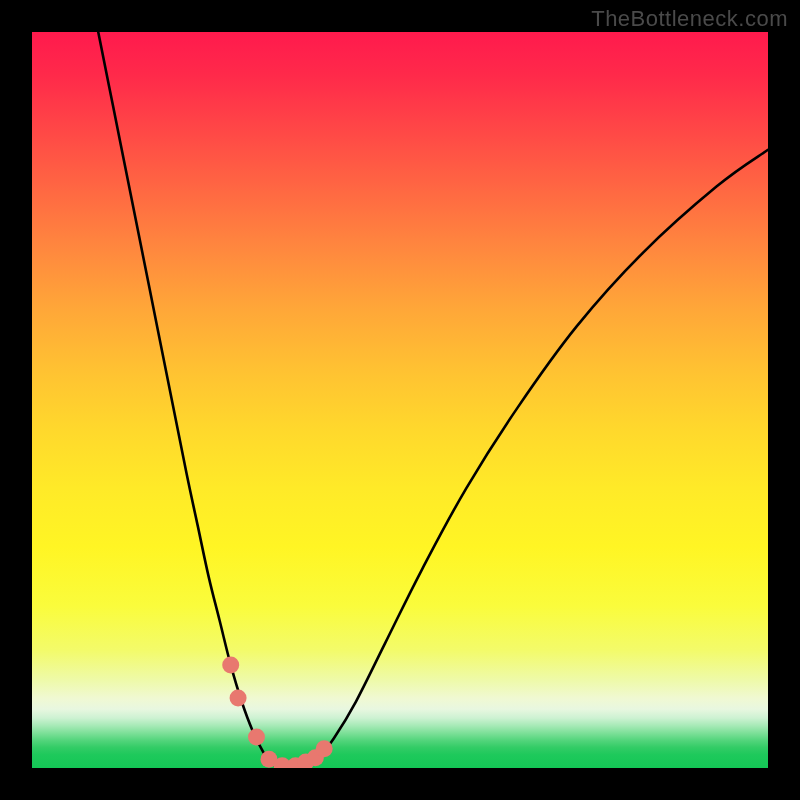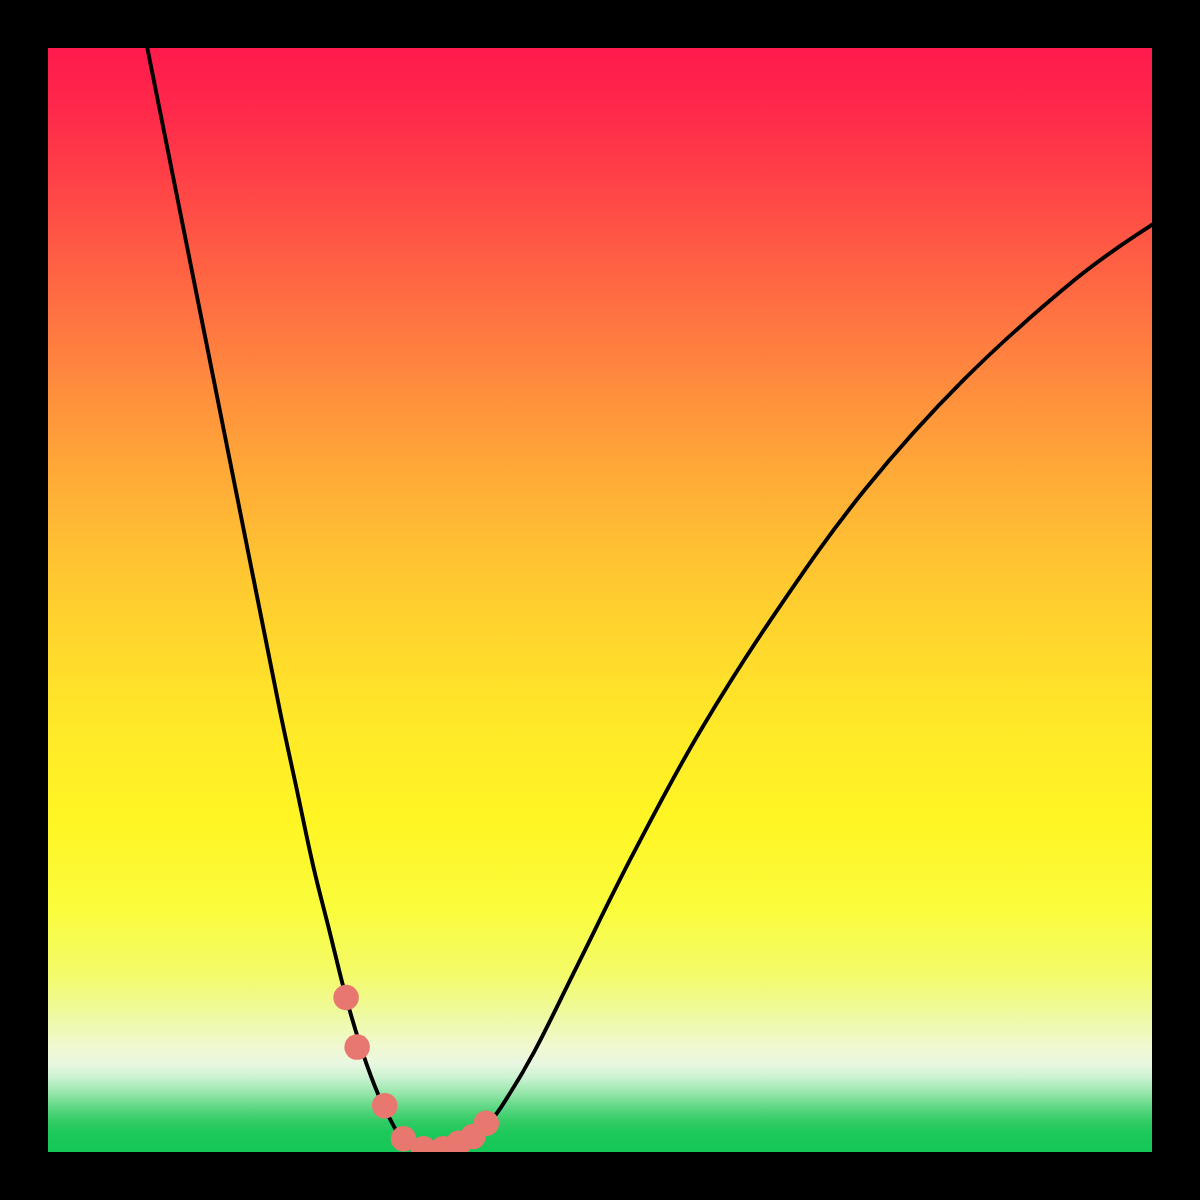--- a/index.html
+++ b/index.html
@@ -79,20 +79,21 @@
     user-select: none;
   }
   .dot {
     fill: #e8786f;
   }
 </style>
 </head>
 <body>
 
 <div class="frame">
+  <div class="attribution">TheBottleneck.com</div>
   <div class="plot">
     <div class="gradient"></div>
     <svg class="curve-svg" viewBox="0 0 736 736">
       <path id="curve-path" fill="none" stroke="#000" stroke-width="2.6" stroke-linecap="round" stroke-linejoin="round" d="M 66.24 0.00 C 68.94 13.49, 75.56 46.61, 80.96 73.60 C 86.36 100.59, 90.28 120.21, 95.68 147.20 C 101.08 174.19, 105.00 193.81, 110.40 220.80 C 115.80 247.79, 119.72 267.41, 125.12 294.40 C 130.52 321.39, 134.44 341.01, 139.84 368.00 C 145.24 394.99, 149.84 418.66, 154.56 441.60 C 159.28 464.54, 161.55 474.23, 165.60 493.12 C 169.65 512.01, 172.59 527.10, 176.64 544.64 C 180.69 562.18, 183.63 572.61, 187.68 588.80 C 191.73 604.99, 194.67 618.12, 198.72 632.96 C 202.77 647.80, 205.71 657.62, 209.76 669.76 C 213.81 681.90, 216.75 689.75, 220.80 699.20 C 224.85 708.65, 228.87 715.61, 231.84 721.28 C 234.81 726.95, 234.29 727.68, 236.99 730.11 C 239.69 732.54, 242.78 733.45, 246.56 734.53 C 250.34 735.61, 253.55 736.00, 257.60 736.00 C 261.65 736.00, 264.59 735.34, 268.64 734.53 C 272.69 733.72, 276.31 733.20, 279.68 731.58 C 283.05 729.96, 282.99 730.28, 287.04 725.70 C 291.09 721.11, 295.01 716.81, 301.76 706.56 C 308.51 696.31, 314.39 687.30, 323.84 669.76 C 333.29 652.22, 341.14 635.17, 353.28 610.88 C 365.42 586.59, 375.24 565.62, 390.08 537.28 C 404.92 508.94, 416.70 486.01, 434.24 456.32 C 451.78 426.63, 465.52 405.05, 485.76 375.36 C 506.00 345.67, 521.70 322.74, 544.64 294.40 C 567.58 266.06, 585.24 246.44, 610.88 220.80 C 636.52 195.16, 661.54 173.45, 684.48 154.56 C 707.42 135.67, 726.55 124.51, 736.00 117.76"></path>
       <g id="markers">
           <circle cx="198.72" cy="632.96" r="8.5" class="dot"></circle>
           <circle cx="206.08" cy="666.08" r="8.5" class="dot"></circle>
           <circle cx="224.48" cy="705.09" r="8.5" class="dot"></circle>
           <circle cx="236.99" cy="727.17" r="8.5" class="dot"></circle>
           <circle cx="250.24" cy="733.79" r="8.5" class="dot"></circle>

